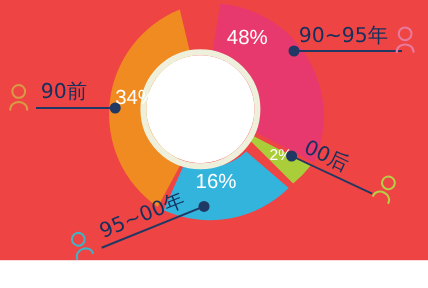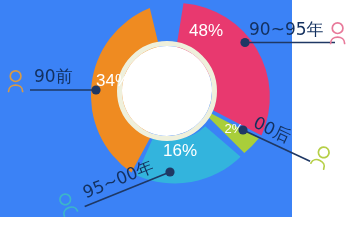--- a/index.html
+++ b/index.html
@@ -8,23 +8,23 @@
     background: #ffffff;
   }
   body {
     width: 357px;
     height: 217px;
     overflow: hidden;
     font-family: "Liberation Sans", "DejaVu Sans", sans-serif;
   }
   #stage {
     position: relative;
-    width: 292px;
+    width: 357px;
     height: 217px;
-    background: #3b82f6;
+    background: #ef4444;
   }
   #chart-svg {
     position: absolute;
     left: 0;
     top: 0;
   }
   .slice-label {
     fill: #ffffff;
     font-family: "Liberation Sans", "DejaVu Sans", sans-serif;
     font-size: 17px;

